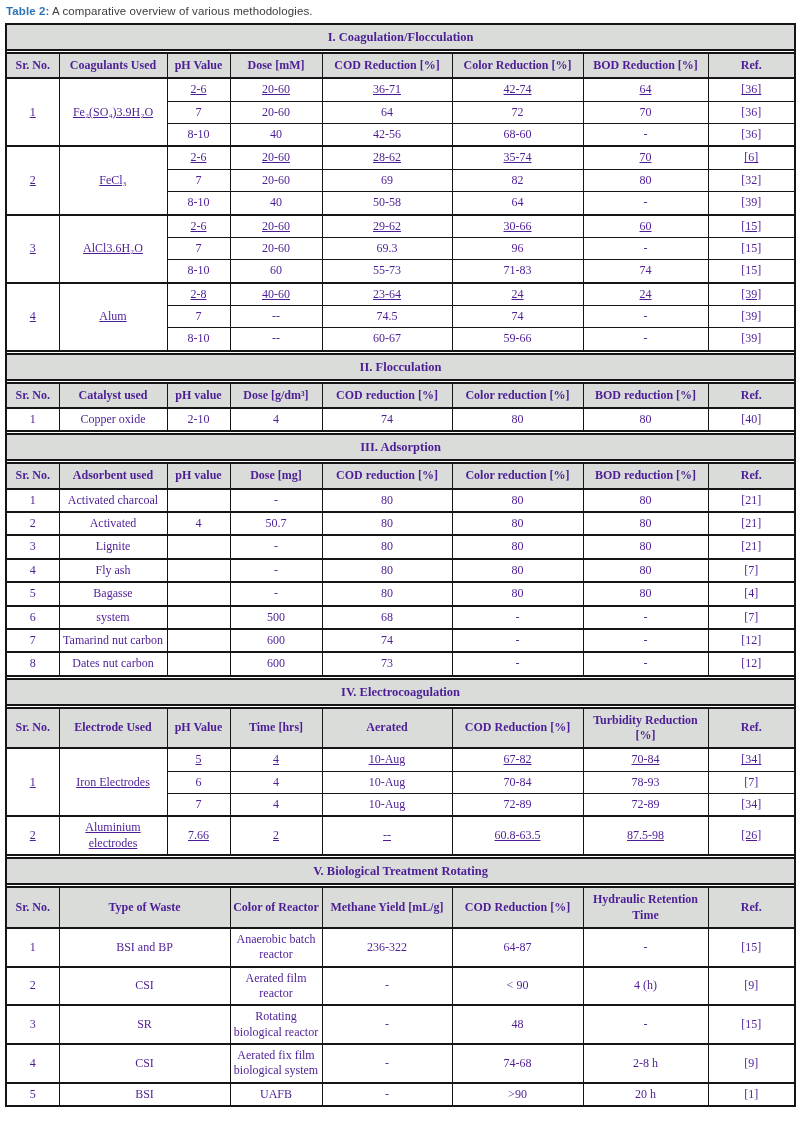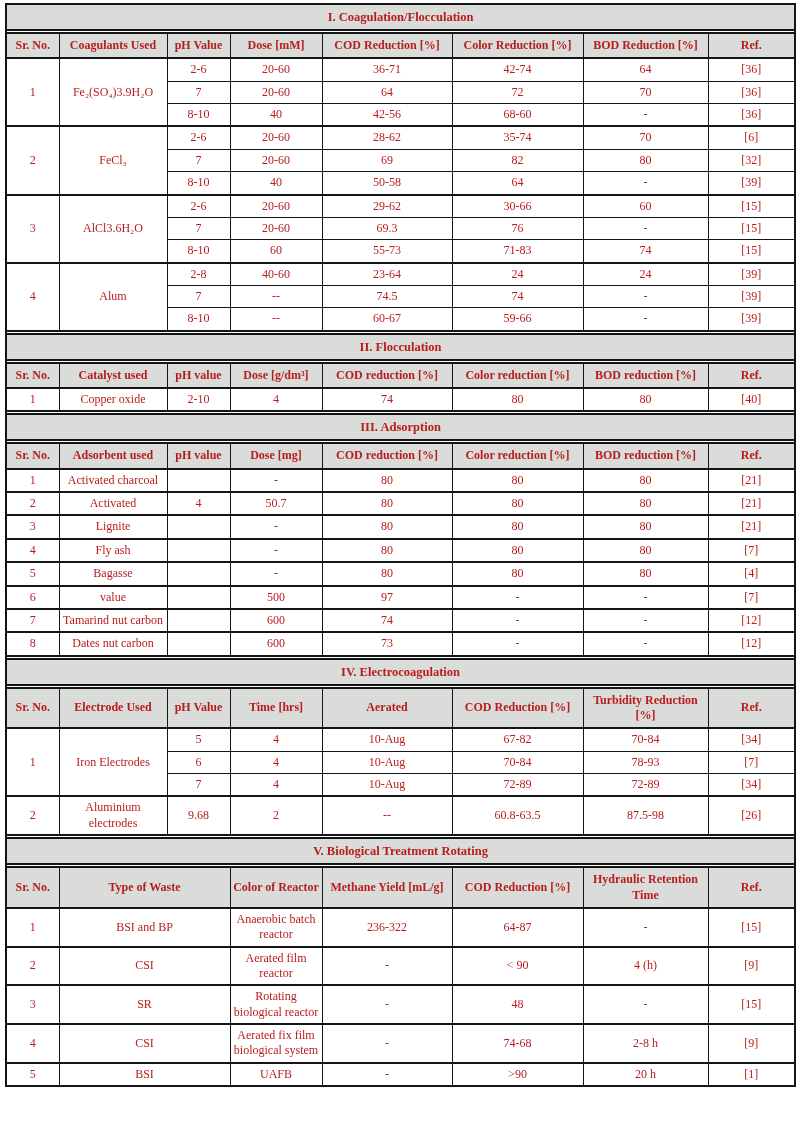--- a/index.html
+++ b/index.html
@@ -21,21 +21,21 @@
     color: var(--accent, #2e74b5);
     font-weight: bold;
   }
 
   table.methods {
     border-collapse: collapse;
     table-layout: fixed;
     width: 789px;
     border: 2px solid var(--line, #151515);
     font-family: "Liberation Serif", "DejaVu Serif", serif;
-    color: #b91c1c;
+    color: #4c1d95;
   }
   col.c1 { width: 53px; }
   col.c2 { width: 108px; }
   col.c3 { width: 63px; }
   col.c4 { width: 92px; }
   col.c5 { width: 130px; }
   col.c6 { width: 131px; }
   col.c7 { width: 125px; }
   col.c8 { width: 87px; }
 
@@ -68,27 +68,31 @@
     padding: 0;
     background: #ffffff;
     border-top: 2px solid var(--line, #151515);
     border-bottom: 2px solid var(--line, #151515);
   }
   tr.full > td {
     border-top-width: 2px;
     border-bottom-width: 2px;
     padding: 3px 3px;
   }
-  tr.gstart > td { border-top-width: 2px; }
+  tr.gstart > td { border-top-width: 2px; text-decoration: underline; }
   tr.sub > td, tr.gstart > td { padding: 3px 3px; }
 </style>
 </head>
 <body>
 
 <div class="page">
+  <div class="caption">
+    <span class="caption-label">Table 2:</span>
+    <span class="caption-text">A comparative overview of various methodologies.</span>
+  </div>
 
   <table class="methods">
     <colgroup>
       <col class="c1">
         <col class="c2">
         <col class="c3">
         <col class="c4">
       <col class="c5">
         <col class="c6">
         <col class="c7">
@@ -170,21 +174,21 @@
           <td colspan="1">20-60</td>
           <td colspan="1">29-62</td>
           <td colspan="1">30-66</td>
           <td colspan="1">60</td>
           <td colspan="1">[15]</td>
         </tr>
         <tr class="sub">
           <td colspan="1">7</td>
           <td colspan="1">20-60</td>
           <td colspan="1">69.3</td>
-          <td colspan="1">76</td>
+          <td colspan="1">96</td>
           <td colspan="1">-</td>
           <td colspan="1">[15]</td>
         </tr>
         <tr class="sub">
           <td colspan="1">8-10</td>
           <td colspan="1">60</td>
           <td colspan="1">55-73</td>
           <td colspan="1">71-83</td>
           <td colspan="1">74</td>
           <td colspan="1">[15]</td>
@@ -308,24 +312,24 @@
           <td colspan="1">Bagasse</td>
           <td colspan="1"></td>
           <td colspan="1">-</td>
           <td colspan="1">80</td>
           <td colspan="1">80</td>
           <td colspan="1">80</td>
           <td colspan="1">[4]</td>
         </tr>
         <tr class="full">
           <td colspan="1">6</td>
-          <td colspan="1">value</td>
+          <td colspan="1">system</td>
           <td colspan="1"></td>
           <td colspan="1">500</td>
-          <td colspan="1">97</td>
+          <td colspan="1">68</td>
           <td colspan="1">-</td>
           <td colspan="1">-</td>
           <td colspan="1">[7]</td>
         </tr>
         <tr class="full">
           <td colspan="1">7</td>
           <td colspan="1">Tamarind nut carbon</td>
           <td colspan="1"></td>
           <td colspan="1">600</td>
           <td colspan="1">74</td>
@@ -384,21 +388,21 @@
           <td colspan="1">7</td>
           <td colspan="1">4</td>
           <td colspan="1">10-Aug</td>
           <td colspan="1">72-89</td>
           <td colspan="1">72-89</td>
           <td colspan="1">[34]</td>
         </tr>
         <tr class="gstart">
           <td rowspan="1">2</td>
           <td rowspan="1">Aluminium electrodes</td>
-          <td colspan="1">9.68</td>
+          <td colspan="1">7.66</td>
           <td colspan="1">2</td>
           <td colspan="1">--</td>
           <td colspan="1">60.8-63.5</td>
           <td colspan="1">87.5-98</td>
           <td colspan="1">[26]</td>
         </tr>
         <tr class="spacer">
           <td colspan="8"></td>
         </tr>
         <tr class="band">

